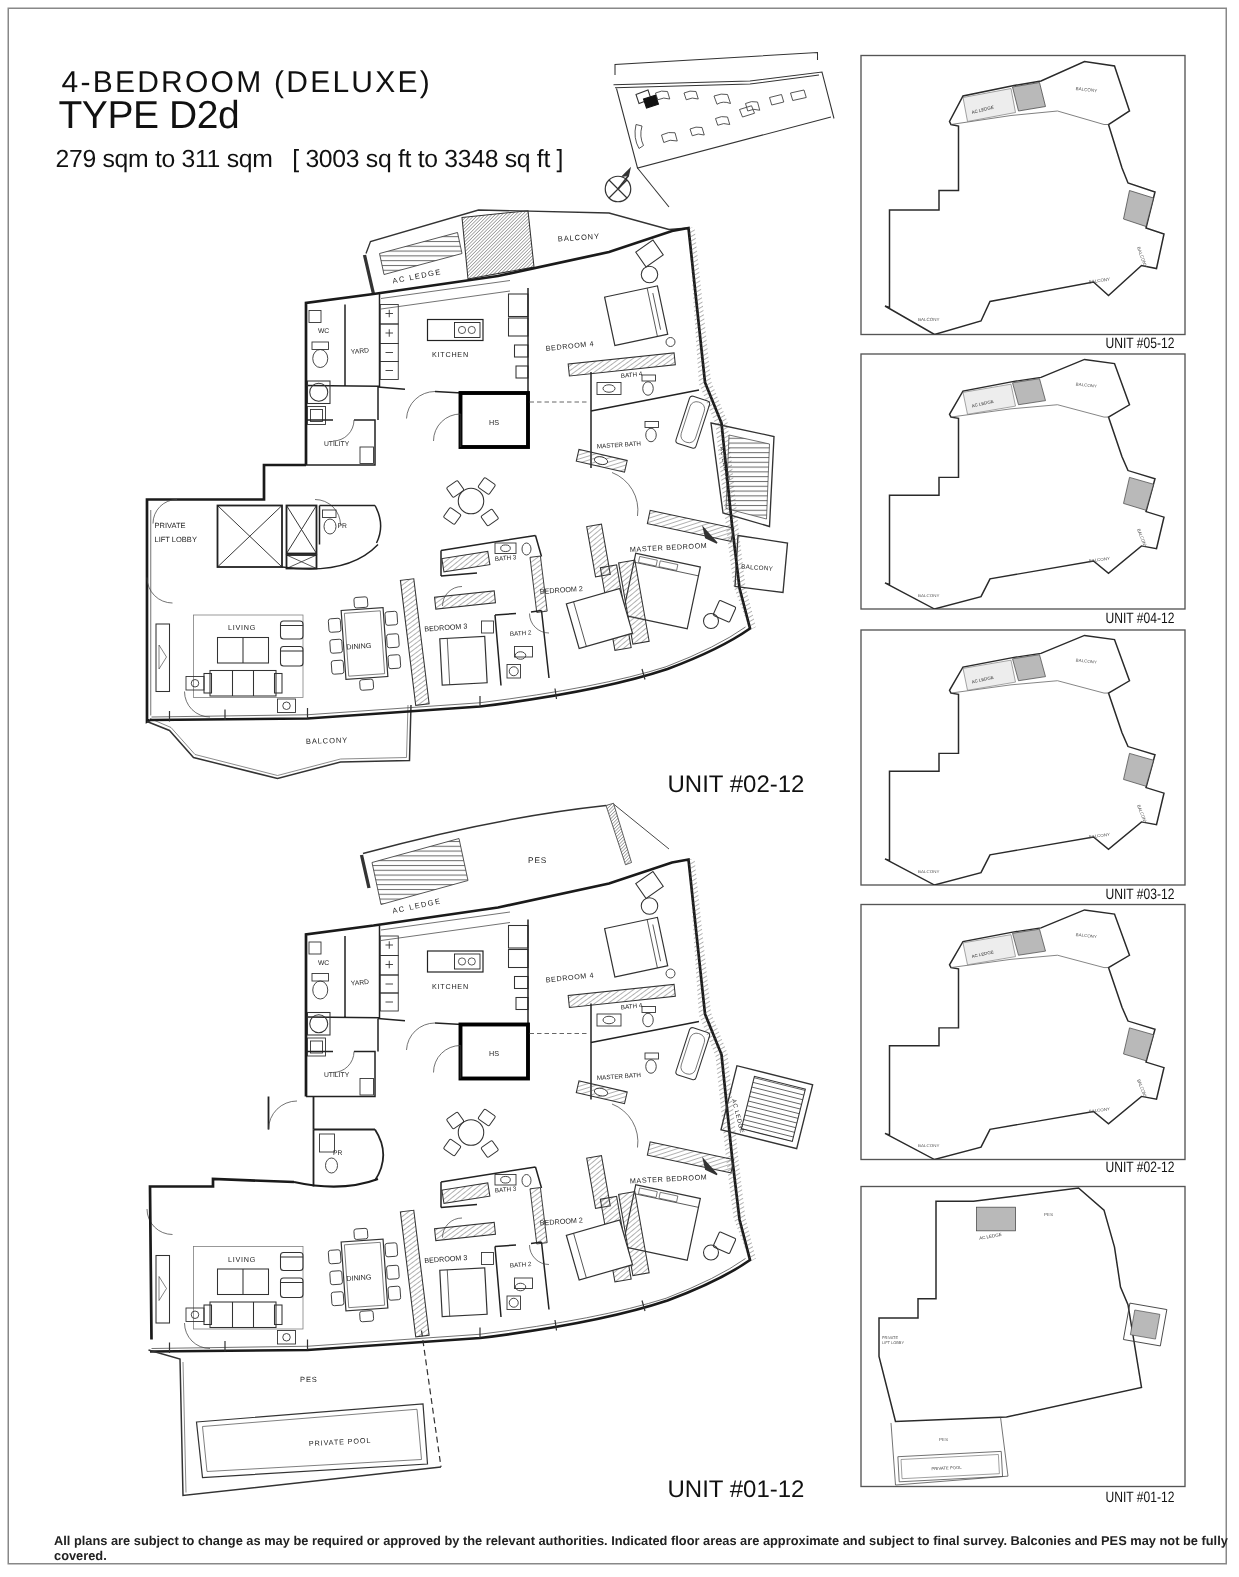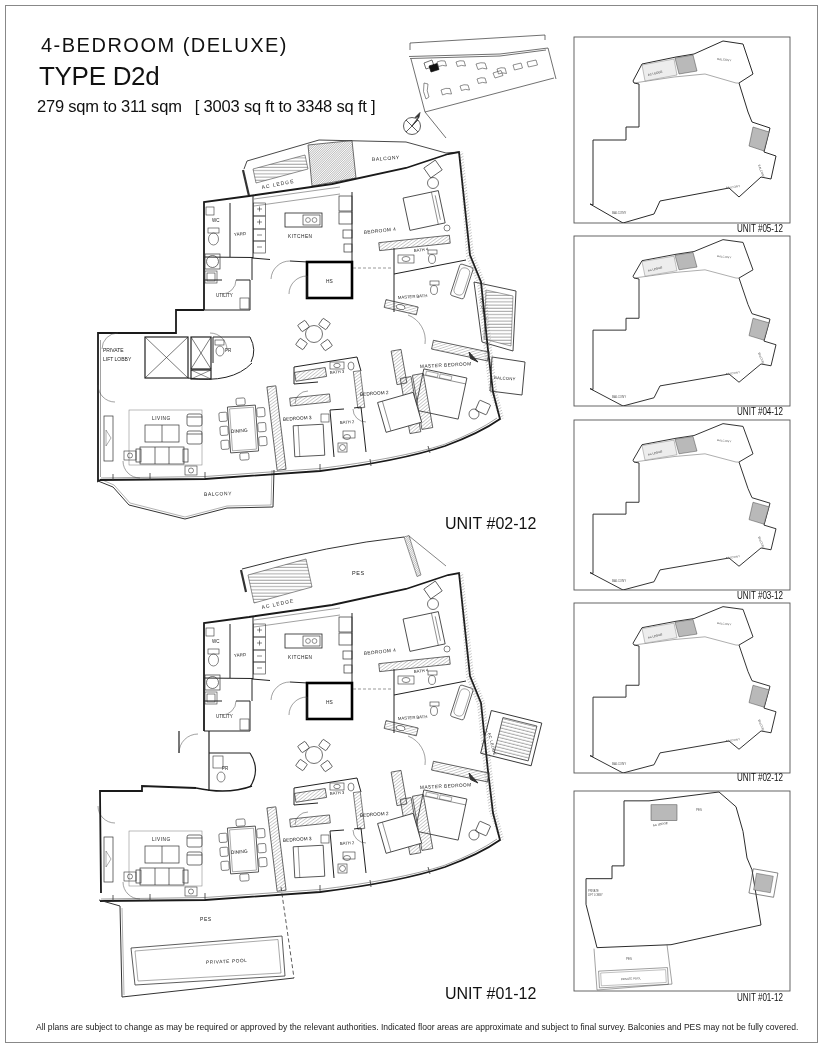--- a/index.html
+++ b/index.html
@@ -2,31 +2,31 @@
 <html><head><meta charset="utf-8">
 <style>
 html,body{margin:0;padding:0;background:#fff;}
 body{width:826px;height:1051px;position:relative;font-family:"Liberation Sans",sans-serif;color:#111;}
 .abs{position:absolute;}
 </style></head>
 <body>
 
 <div class="abs" style="left:5px;top:5px;width:811px;height:1036px;border:1px solid #888;"></div>
 
-<div class="abs" style="left:41px;top:34px;font-size:20px;letter-spacing:1.5px;">4-BEDROOM (DELUXE)</div>
+<div class="abs" style="left:41px;top:44px;font-size:20px;letter-spacing:1.5px;">4-BEDROOM (DELUXE)</div>
 
 <div class="abs" style="left:39px;top:61px;font-size:26px;letter-spacing:-0.3px;">TYPE D2d</div>
 
 <div class="abs" style="left:37px;top:97px;font-size:16.5px;letter-spacing:-0.2px;">279 sqm to 311 sqm&nbsp;&nbsp; [ 3003 sq ft to 3348 sq ft ]</div>
 
 <div class="abs" style="left:445px;top:515px;font-size:16px;">UNIT #02-12</div>
 
 <div class="abs" style="left:445px;top:985px;font-size:16px;">UNIT #01-12</div>
 
-<div class="abs" style="left:36px;top:1022px;font-size:8.55px;color:#222;">All plans are subject to change as may be required or approved by the relevant authorities. Indicated floor areas are approximate and subject to final survey. Balconies and PES may not be fully covered.</div>
+<div class="abs" style="left:36px;top:1022px;font-size:8.55px;color:#222;font-weight:bold;">All plans are subject to change as may be required or approved by the relevant authorities. Indicated floor areas are approximate and subject to final survey. Balconies and PES may not be fully covered.</div>
 <svg class="abs" style="left:0;top:0;" width="826" height="1051" viewBox="0 0 826 1051" fill="none" stroke-linecap="butt" stroke-linejoin="miter">
 <defs>
 <pattern id="hatch" width="2.8" height="2.8" patternUnits="userSpaceOnUse" patternTransform="rotate(45)">
         <line x1="0" y1="0" x2="0" y2="2.8" stroke="#777" stroke-width="0.55"></line>
       </pattern>
 <pattern id="hatchd" width="1.6" height="1.6" patternUnits="userSpaceOnUse" patternTransform="rotate(45)">
         <line x1="0" y1="0" x2="0" y2="1.6" stroke="#555" stroke-width="0.65"></line>
       </pattern>
 <pattern id="louv" width="4" height="3.2" patternUnits="userSpaceOnUse">
         <line x1="0" y1="1" x2="4" y2="1" stroke="#555" stroke-width="0.6"></line>

